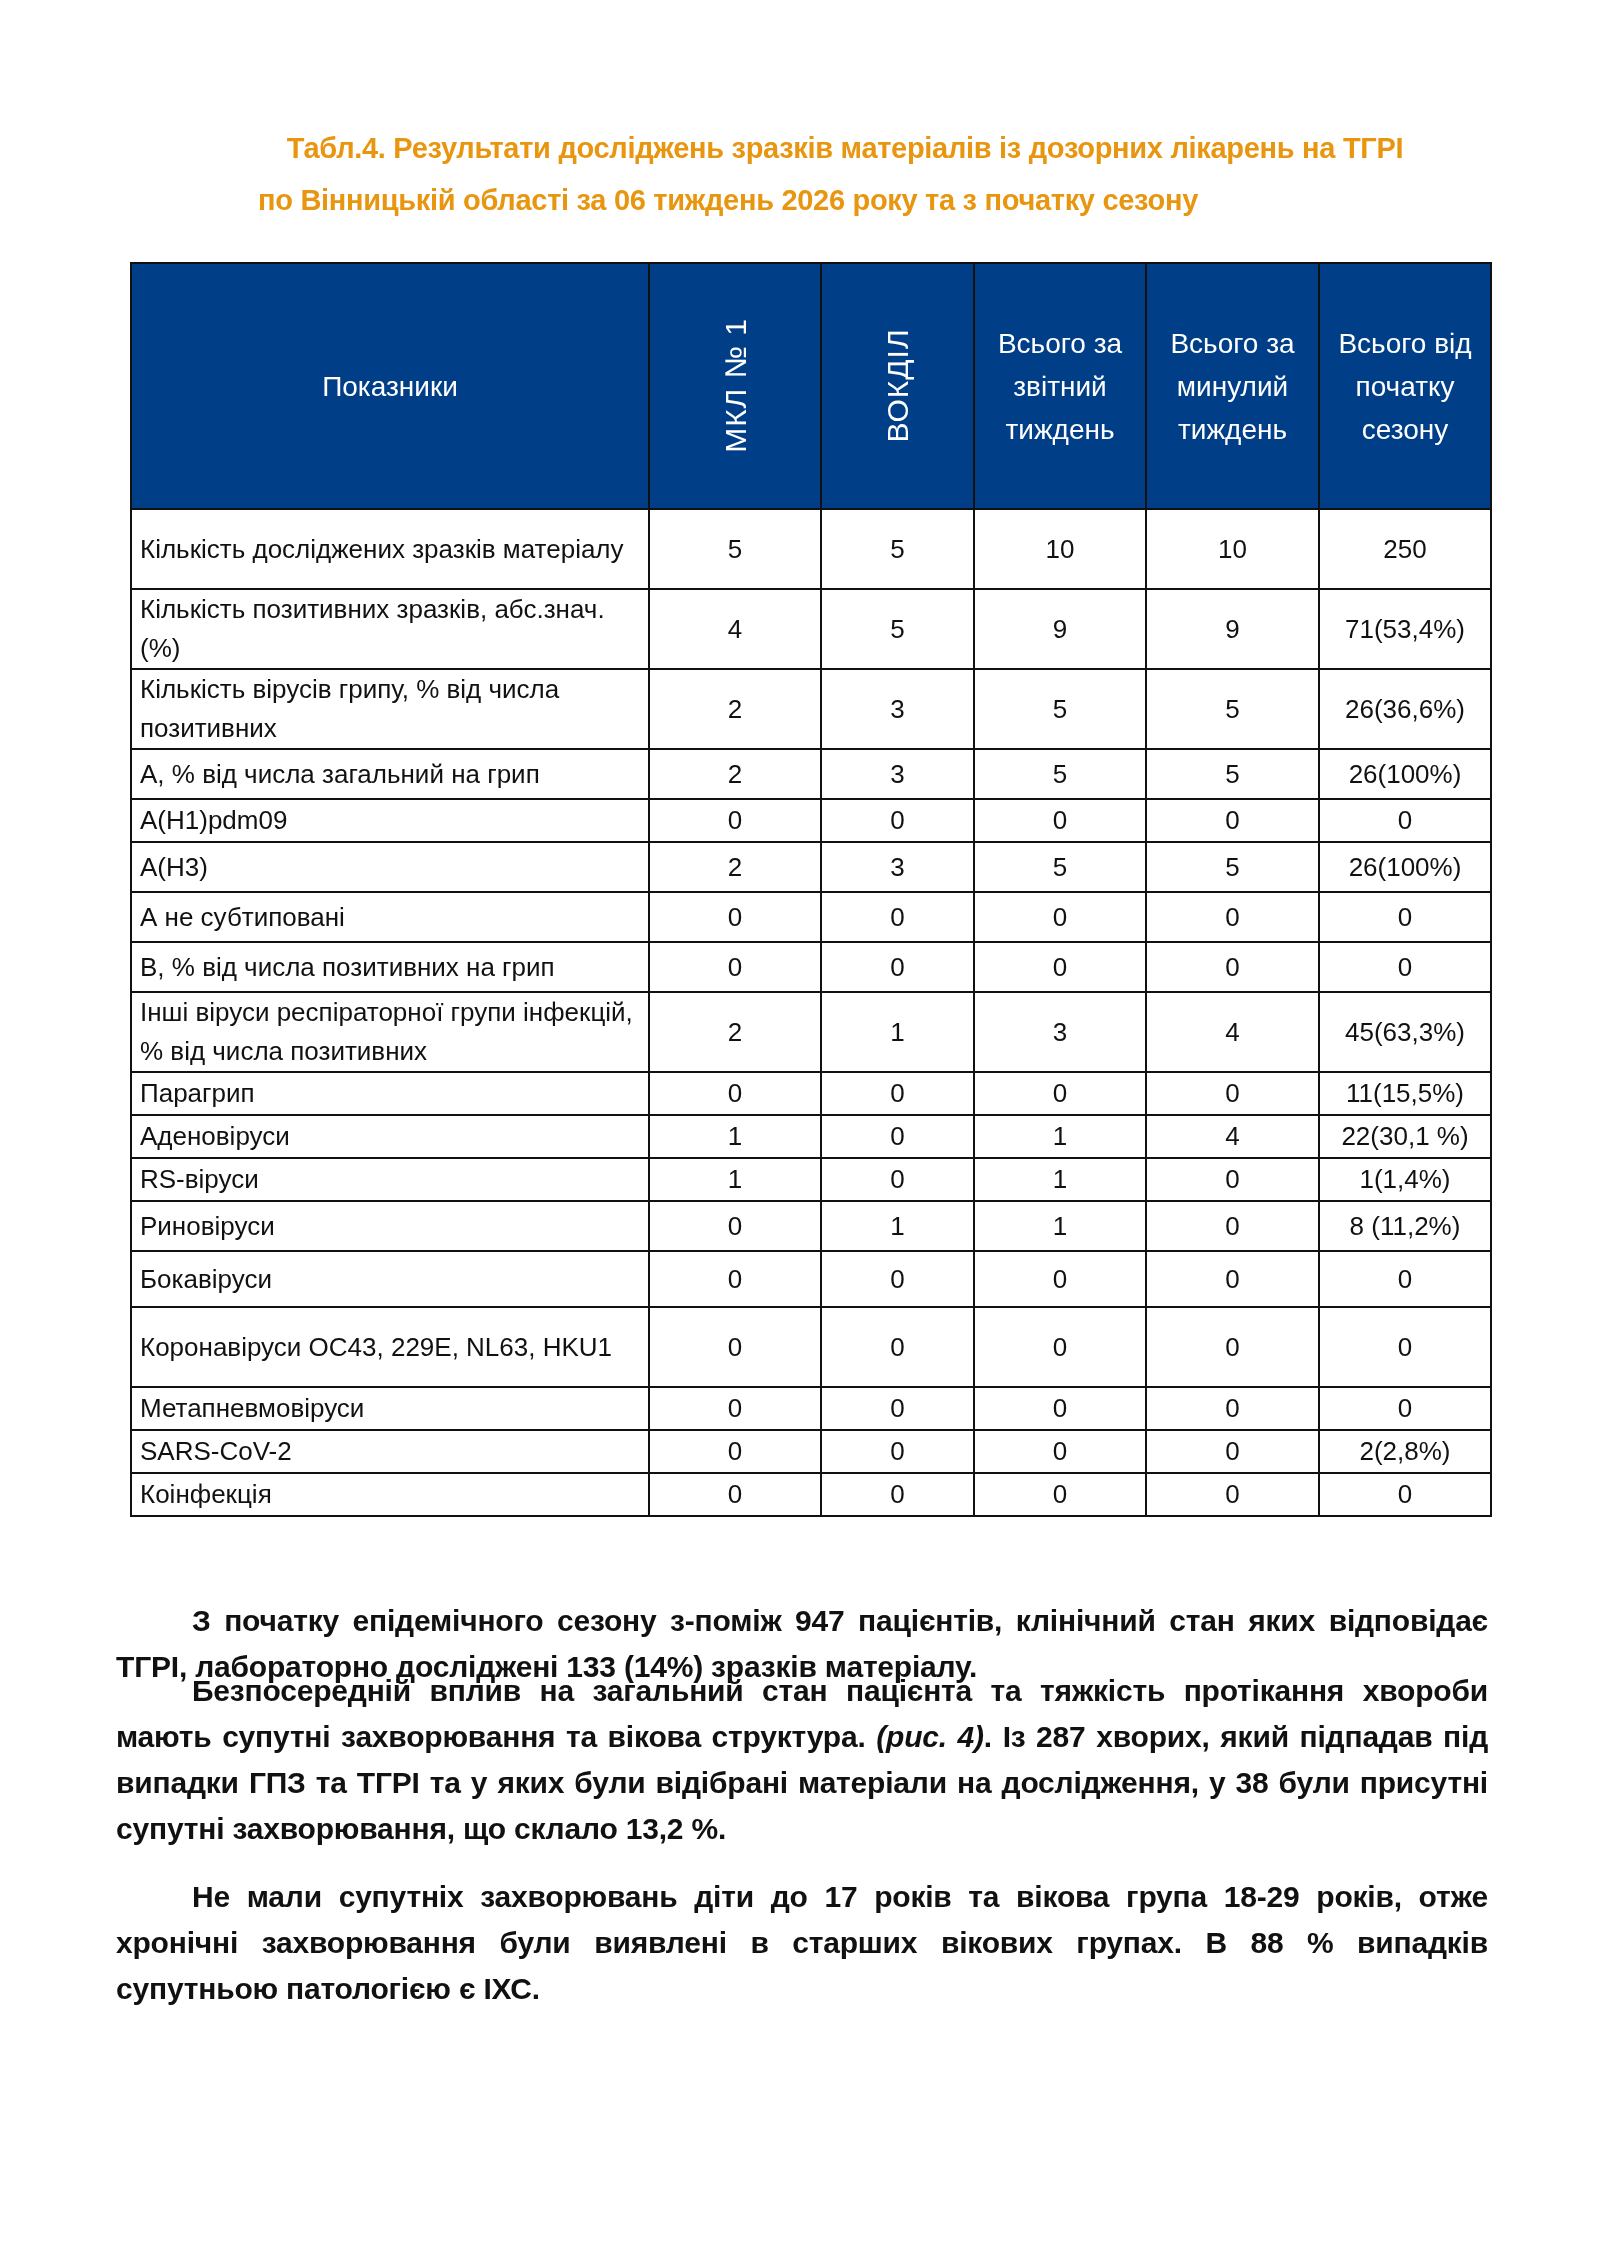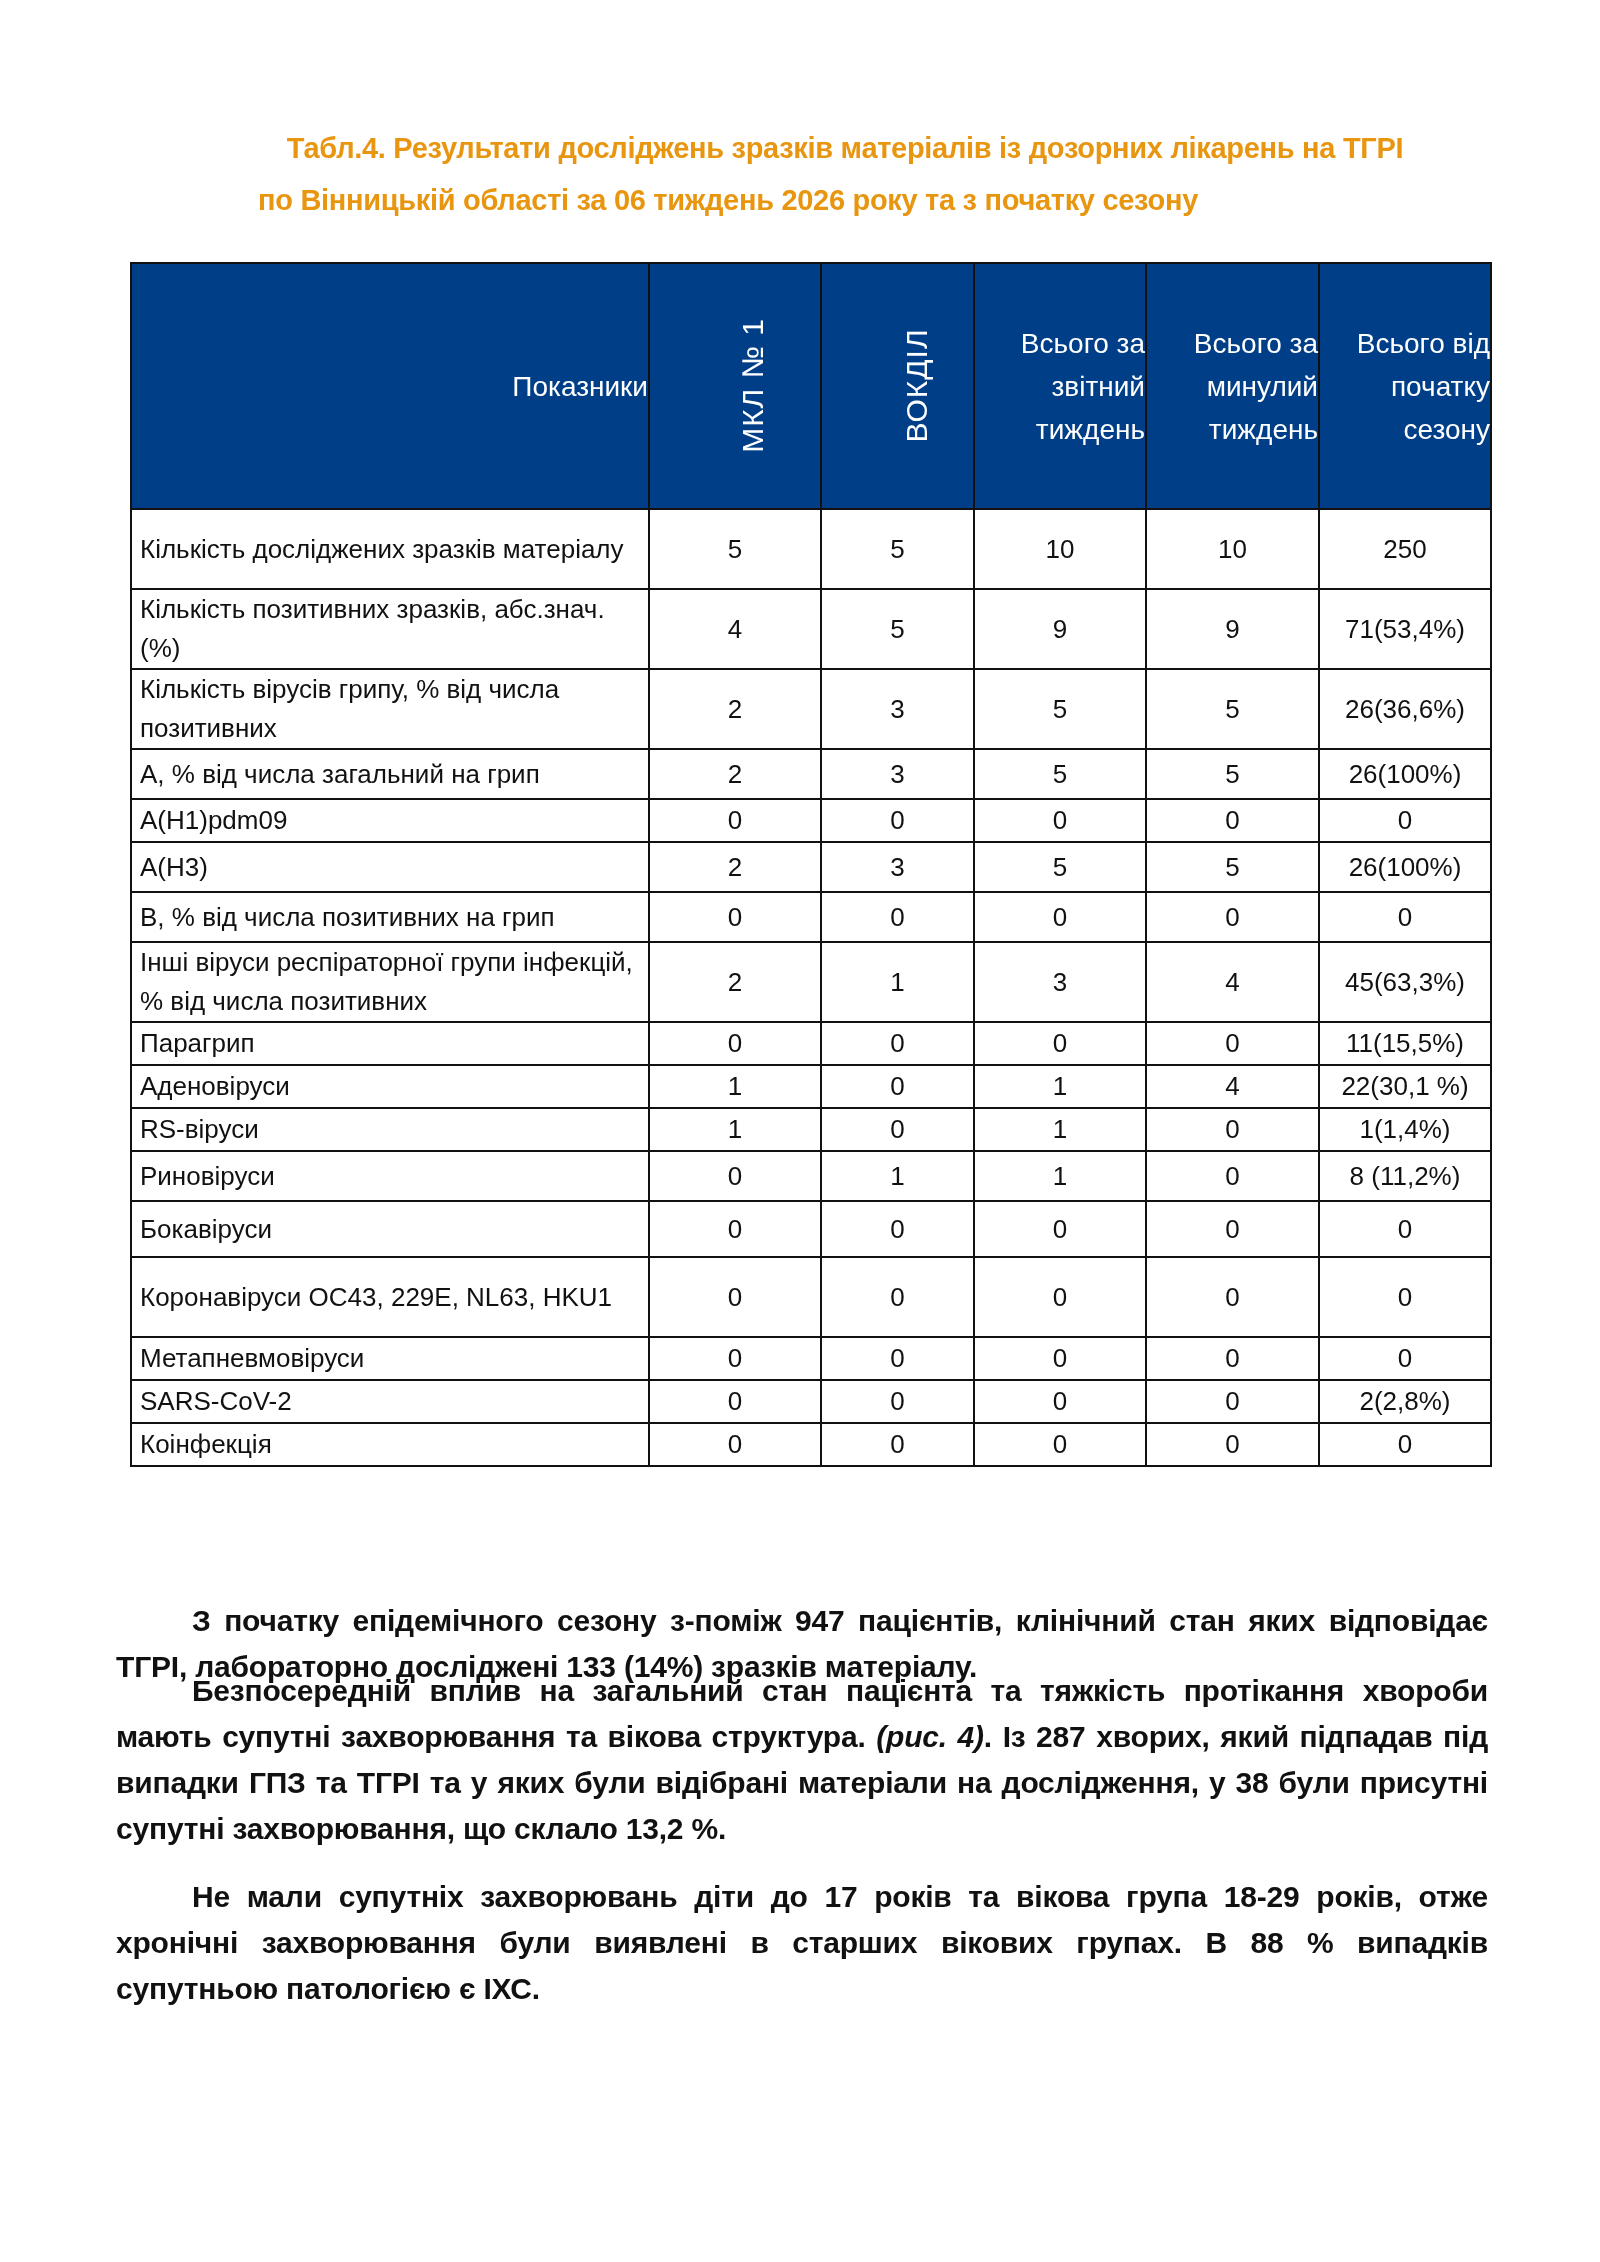--- a/index.html
+++ b/index.html
@@ -45,21 +45,21 @@
     table.data col.c4 { width: 173px; }
     table.data col.c5 { width: 172px; }
 
     table.data th {
       background: #003F87;
       color: #ffffff;
       font-weight: normal;
       border: 2px solid #111;
       height: 244px;
       padding: 0;
-      text-align: right;
+      text-align: center;
       vertical-align: middle;
       font-size: 28px;
       line-height: 43px;
     }
     table.data th.rot {
       position: relative;
     }
     table.data th.rot .rot-text {
       display: inline-block;
       transform: rotate(-90deg);
@@ -169,20 +169,28 @@
     </tr>
     <tr class="r1b">
       <td class="label">А(Н3)</td>
       <td>2</td>
       <td>3</td>
       <td>5</td>
       <td>5</td>
       <td>26(100%)</td>
     </tr>
     <tr class="r1b">
+      <td class="label">А не субтиповані</td>
+      <td>0</td>
+      <td>0</td>
+      <td>0</td>
+      <td>0</td>
+      <td>0</td>
+    </tr>
+    <tr class="r1b">
       <td class="label">В, % від числа позитивних на грип</td>
       <td>0</td>
       <td>0</td>
       <td>0</td>
       <td>0</td>
       <td>0</td>
     </tr>
     <tr class="r2">
       <td class="label">Інші віруси респіраторної групи інфекцій, % від числа позитивних</td>
       <td>2</td>

